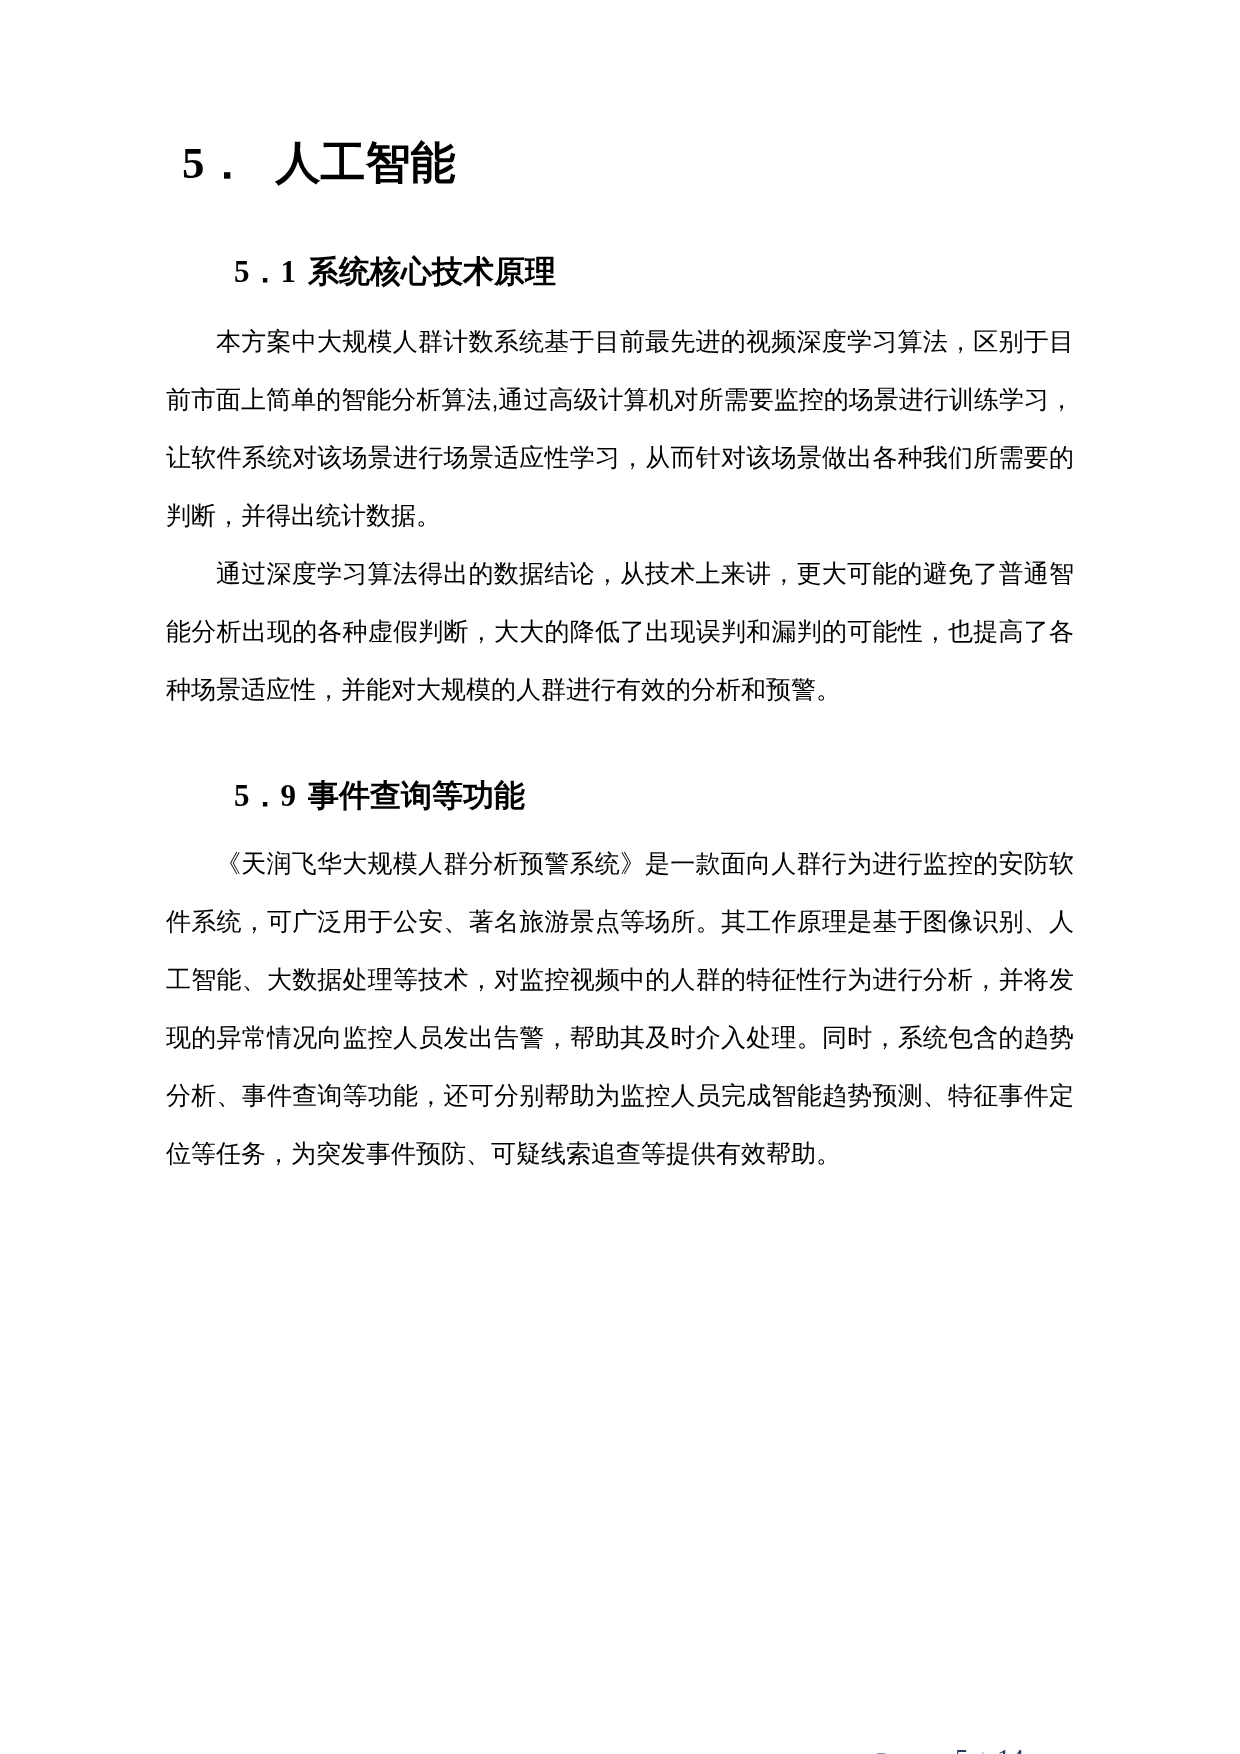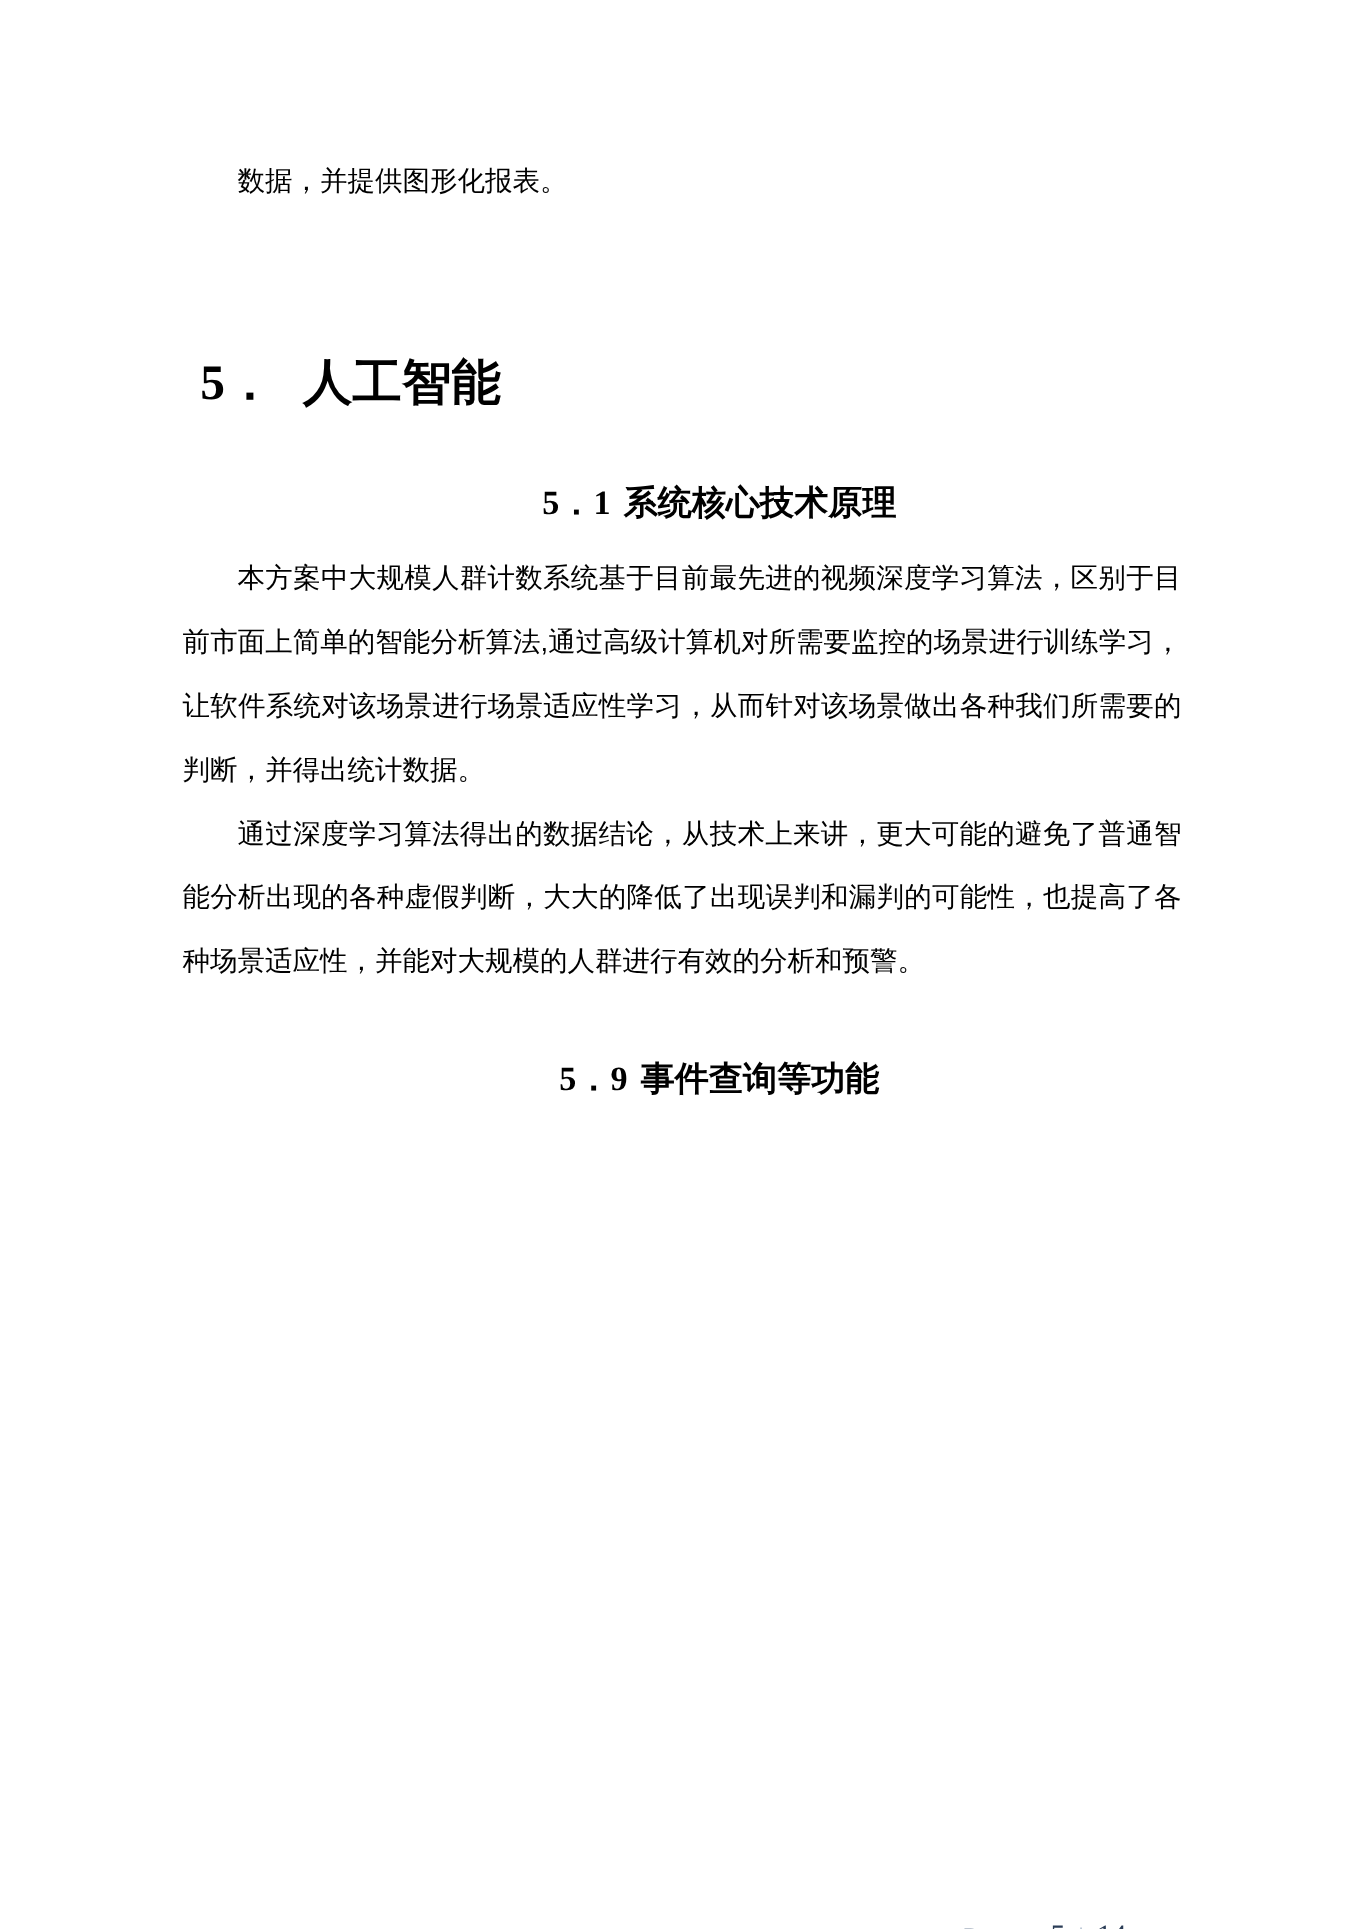--- a/index.html
+++ b/index.html
@@ -34,21 +34,20 @@
     font-size: 45px;
     line-height: 56px;
   }
   h1.sec-heading .sec-num { margin-right: 26px; }
   h2.sub-heading {
     font-family: "Liberation Serif", "DejaVu Serif", serif;
     font-weight: bold;
     font-size: 31px;
     line-height: 42px;
     margin: 60px 0 0 68px;
-    text-align: center;
   }
   h2.sub-heading .sec-num { margin-right: 12px; }
   h2.sub-heading.second { margin-top: 57px; }
   p.body-par {
     margin: 19px 0 0 0;
     font-size: 25px;
     line-height: 58px;
     text-indent: 2em;
     text-align: justify;
   }
@@ -76,37 +75,37 @@
     color: #9fb0c4;
     margin: 0 6px;
   }
 </style>
 </head>
 <body>
 
 <div class="page" style="background: rgb(255, 255, 255); color: rgb(0, 0, 0);">
   <div class="content">
 
-    <p class="p-cont">数据，并提供图形化报表。</p>
 
     <h1 class="sec-heading">
       <span class="sec-num">5．</span><span>人工智能</span>
     </h1>
 
     <h2 class="sub-heading">
       <span class="sec-num">5．1</span><span>系统核心技术原理</span>
     </h2>
 
     <p class="body-par">本方案中大规模人群计数系统基于目前最先进的视频深度学习算法，区别于目前市面上简单的智能分析算法,通过高级计算机对所需要监控的场景进行训练学习，让软件系统对该场景进行场景适应性学习，从而针对该场景做出各种我们所需要的判断，并得出统计数据。</p>
 
     <p class="body-par flow">通过深度学习算法得出的数据结论，从技术上来讲，更大可能的避免了普通智能分析出现的各种虚假判断，大大的降低了出现误判和漏判的可能性，也提高了各种场景适应性，并能对大规模的人群进行有效的分析和预警。</p>
 
     <h2 class="sub-heading second">
       <span class="sec-num">5．9</span><span>事件查询等功能</span>
     </h2>
 
+    <p class="body-par after-head">《天润飞华大规模人群分析预警系统》是一款面向人群行为进行监控的安防软件系统，可广泛用于公安、著名旅游景点等场所。其工作原理是基于图像识别、人工智能、大数据处理等技术，对监控视频中的人群的特征性行为进行分析，并将发现的异常情况向监控人员发出告警，帮助其及时介入处理。同时，系统包含的趋势分析、事件查询等功能，还可分别帮助为监控人员完成智能趋势预测、特征事件定位等任务，为突发事件预防、可疑线索追查等提供有效帮助。</p>
 
   </div>
 
   <div class="page-footer">
     <span class="pf-label" style="color: rgb(130, 146, 166);">Page</span><span class="pf-num" style="color: rgb(43, 61, 87);">5</span><span class="pf-sep" style="color: rgb(159, 176, 196);">|</span><span class="pf-num" style="color: rgb(43, 61, 87);">14</span>
   </div>
 </div>
 
 </body></html>

